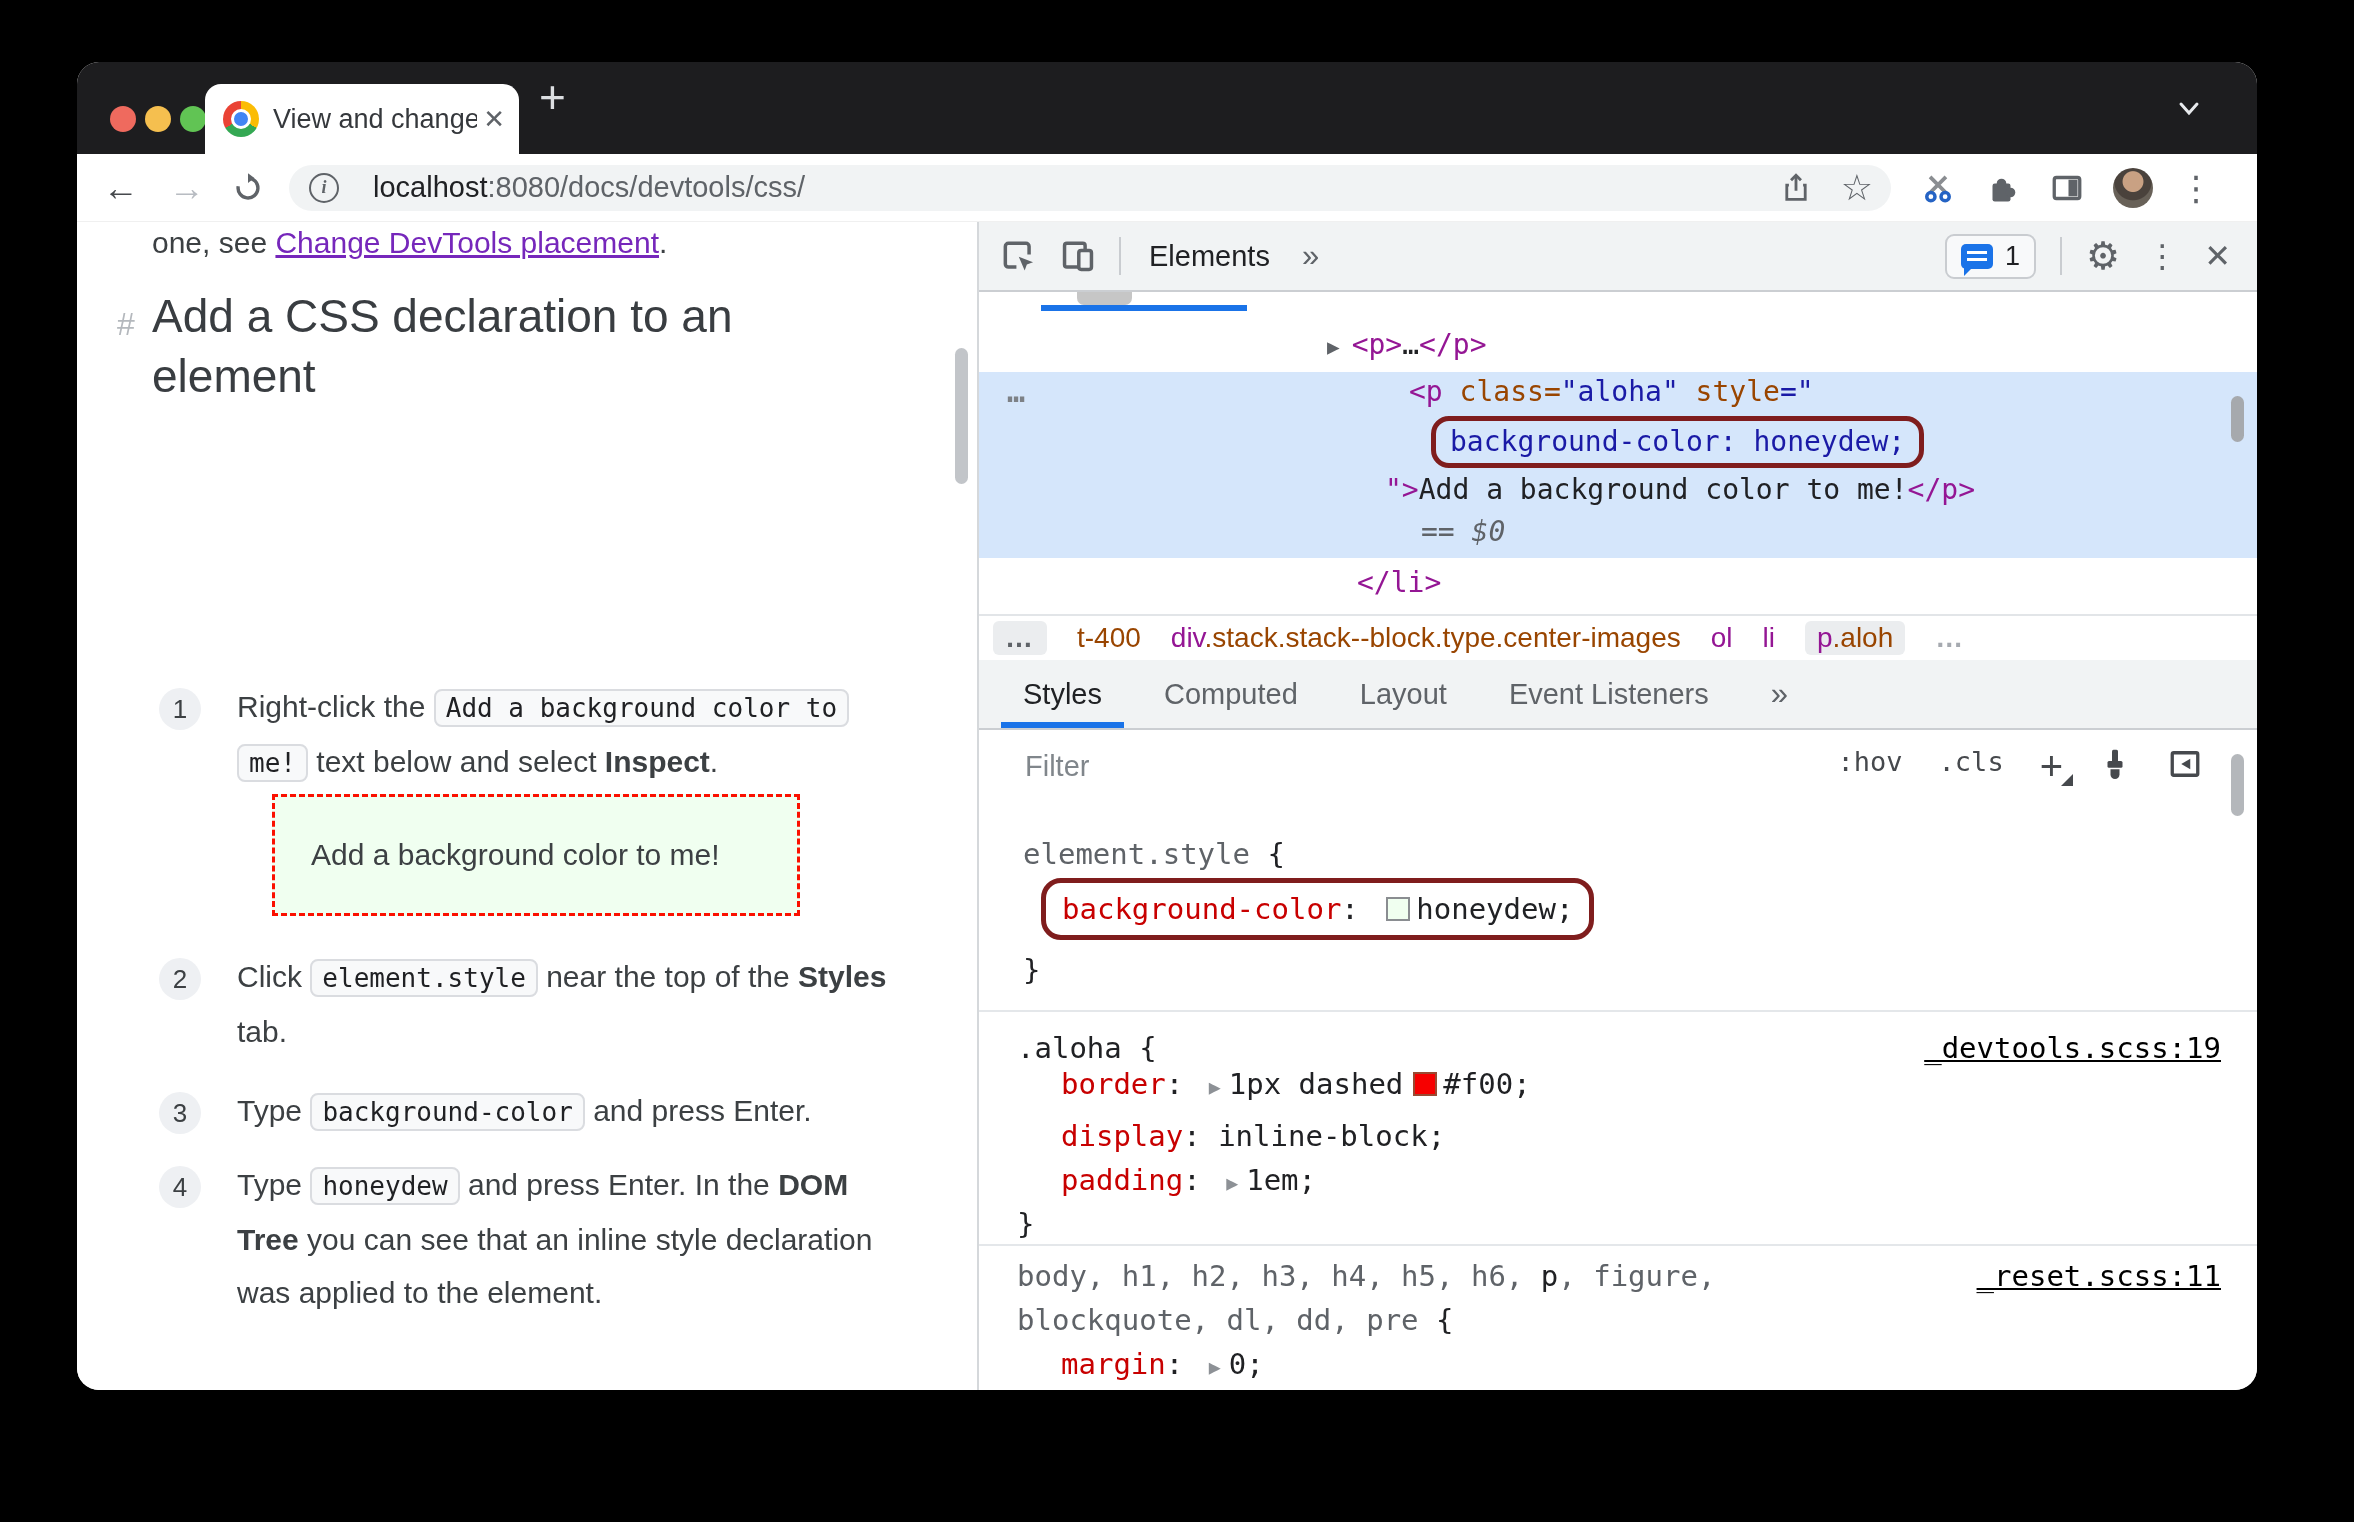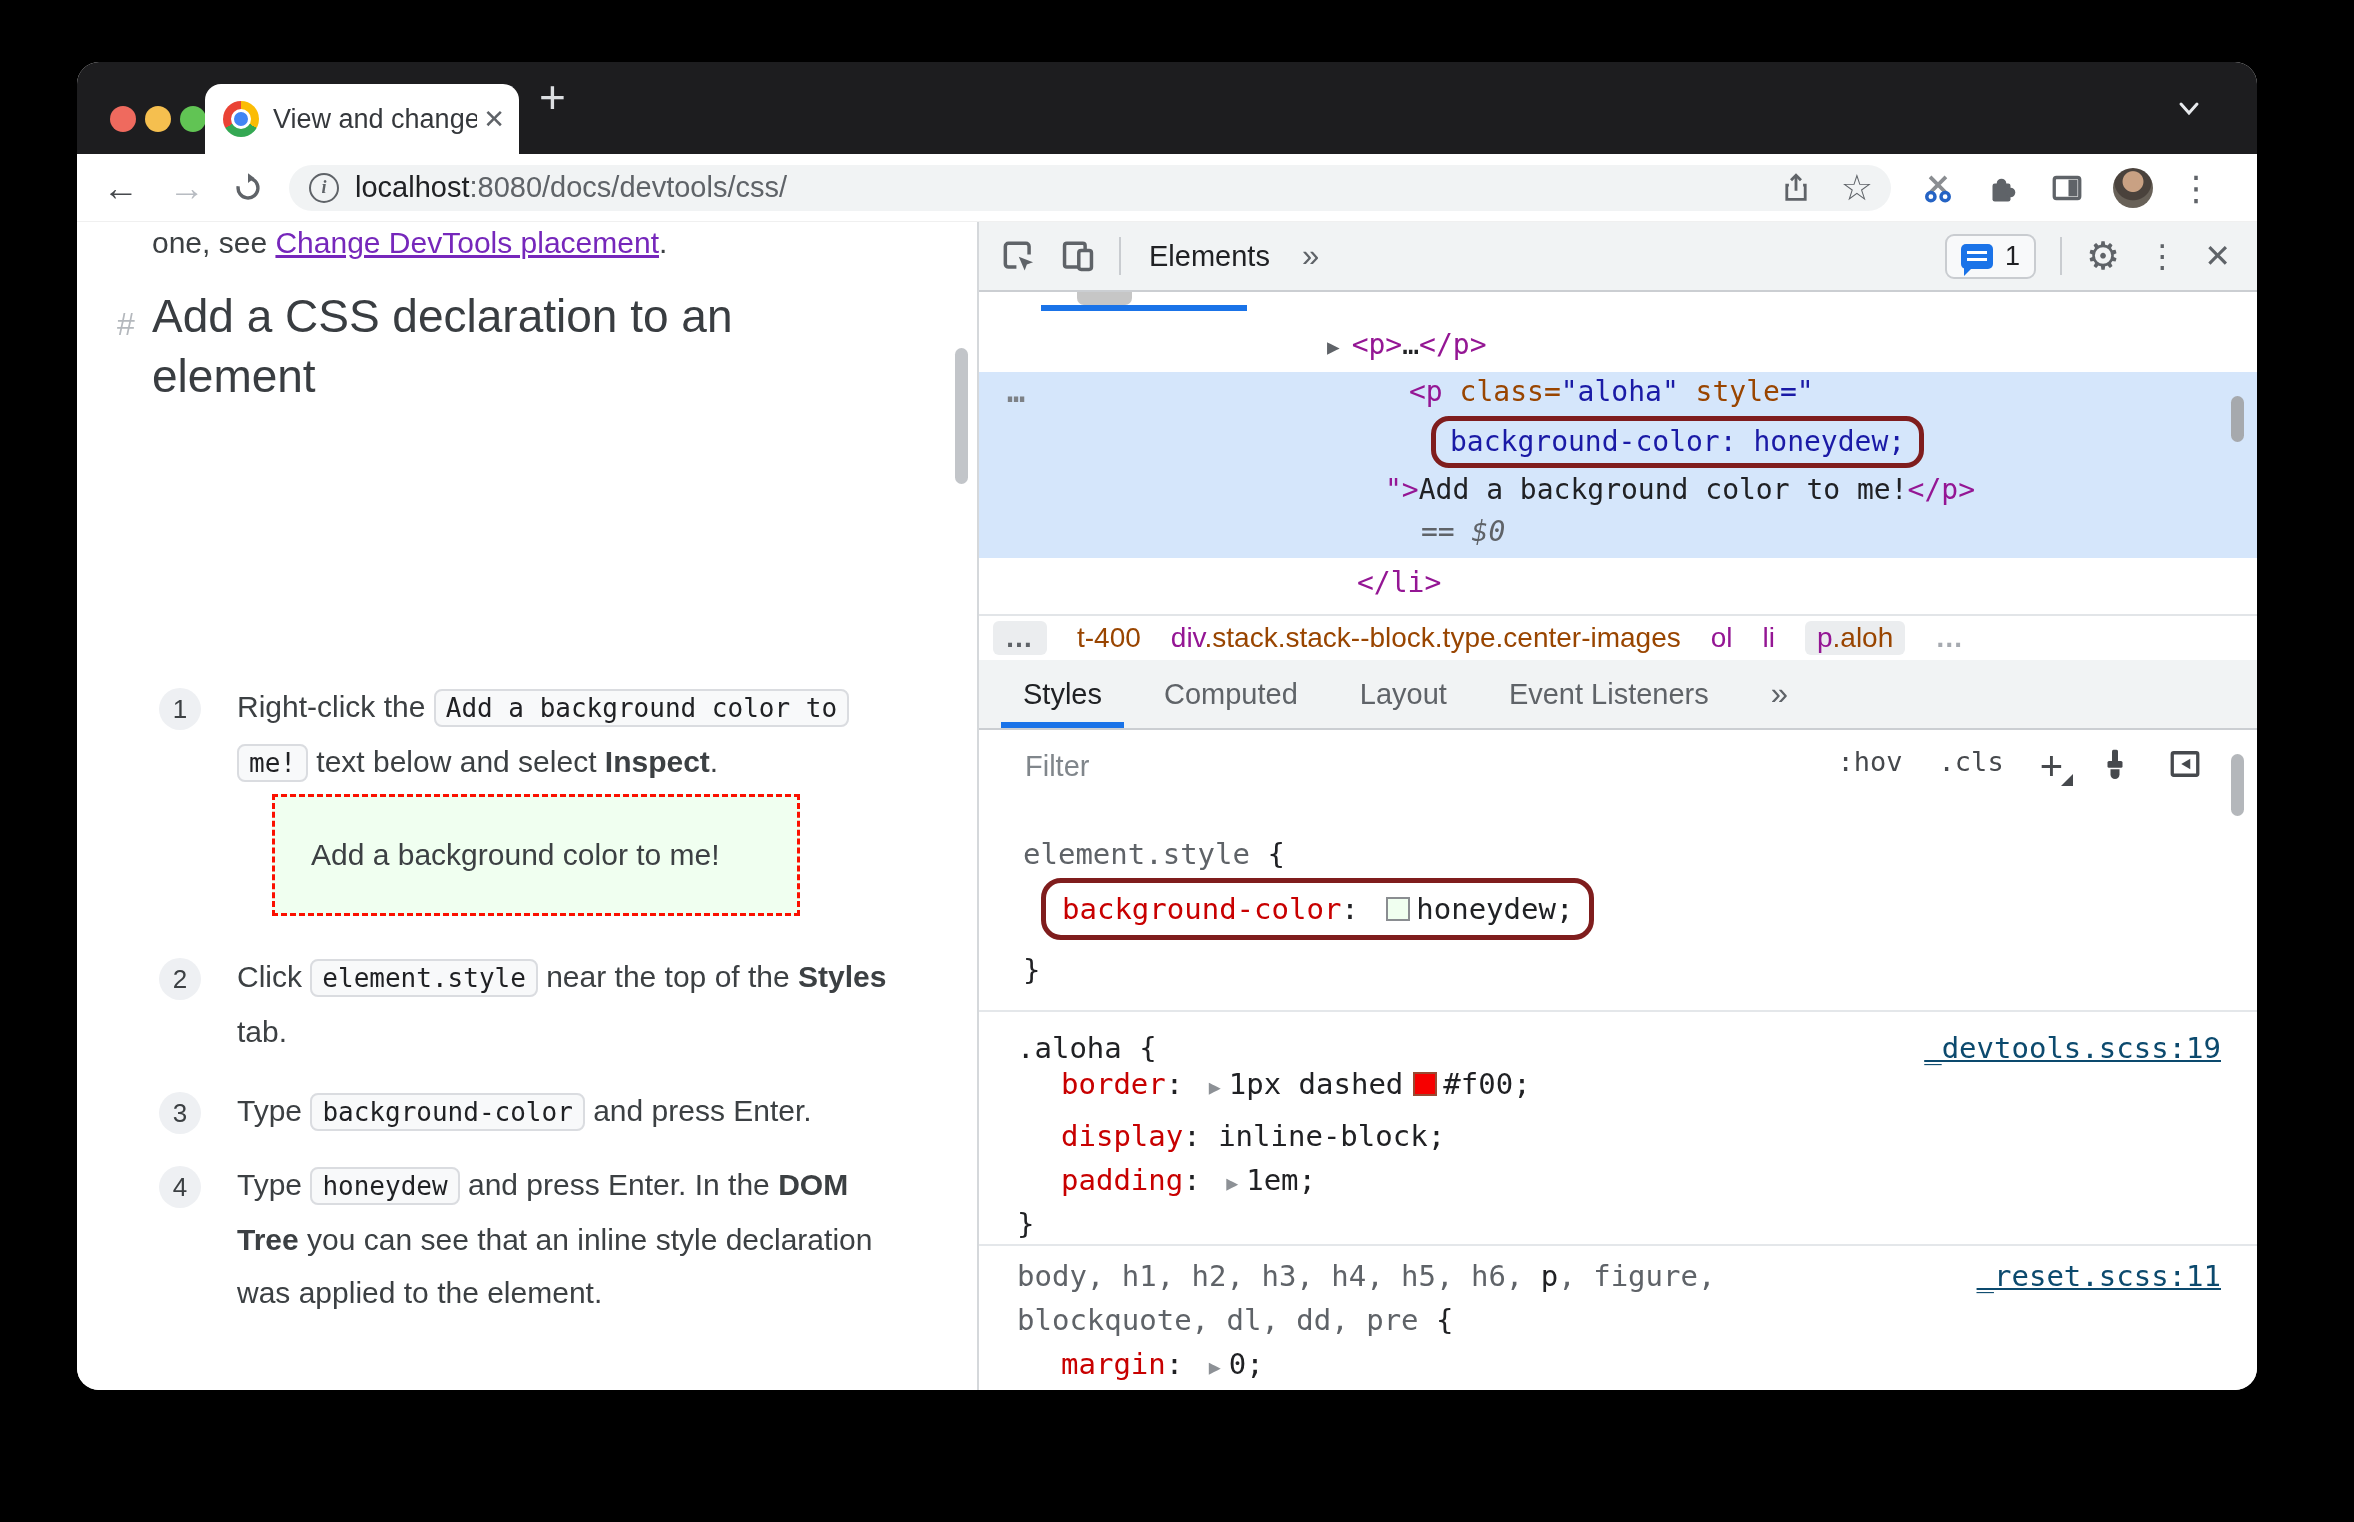--- a/index.html
+++ b/index.html
@@ -29,21 +29,21 @@
   .navglyph{font-size:36px;line-height:1;}
   .back{color:#46494d;}
   .fwd{color:#b8bcc2;margin-left:30px;}
   .reload{margin-left:26px;color:#5f6368;display:flex;}
   .omnibox{margin-left:24px;flex:1;height:46px;border-radius:24px;background:#f1f3f4;
     display:flex;align-items:center;padding:0 18px 0 20px;box-sizing:border-box;min-width:0;}
   .infoicon{width:26px;height:26px;border:2.5px solid #5f6368;border-radius:50%;color:#5f6368;
     font-size:18px;display:flex;align-items:center;justify-content:center;font-family:"Liberation Serif",serif;
     font-style:italic;font-weight:700;flex:0 0 auto;}
   .url{margin-left:16px;font-size:29px;white-space:nowrap;overflow:hidden;}
-  .urlhost{color:#202124;}
+  .urlhost{color:#202124;margin-left:18px;}
   .urlrest{color:#5f6368;}
   .obspacer{flex:1;}
   .obicon{color:#5f6368;display:flex;margin-left:26px;flex:0 0 auto;}
   .star{font-size:36px;color:#5f6368;margin-left:28px;line-height:1;}
   .exticon{display:flex;margin-left:28px;color:#5f6368;flex:0 0 auto;}
   .avatar{width:40px;height:40px;border-radius:50%;margin-left:28px;flex:0 0 auto;
     background:radial-gradient(circle at 50% 34%,#c9a183 0 30%,#4a423c 33% 55%,#686158 58% 100%);}
   .kebab{font-size:34px;color:#5f6368;margin-left:26px;line-height:1;}
 
   
@@ -136,21 +136,21 @@
   
   .styles{position:absolute;left:0;top:580px;width:100%;bottom:0;font-family:"DejaVu Sans Mono",monospace;
     font-size:29px;line-height:44px;color:#202124;}
   .srow{position:absolute;white-space:nowrap;}
   .hr{position:absolute;left:0;width:100%;height:2px;background:#e4e7ea;}
   .prop{color:#c80000;}
   .exparrow{color:#8d9196;font-size:20px;padding:0 8px;}
   .swatch{display:inline-block;width:24px;height:24px;vertical-align:-2px;margin:0 6px 0 10px;box-sizing:border-box;}
   .sw-honeydew{background:#f0fff0;border:2px solid #8a8d91;}
   .sw-red{background:#f70000;border:2px solid #9a4a32;}
-  .srclink{position:absolute;right:36px;color:#0c4a6e;white-space:nowrap;}
+  .srclink{position:absolute;right:36px;color:#000000;white-space:nowrap;}
 </style>
 </head>
 <body>
 
 <div class="stage">
   <div class="win">
 
     <div class="tabstrip">
       <div class="light" style="left:33px;background:#ef6a5e"></div>
       <div class="light" style="left:68px;background:#f5bf4f"></div>

